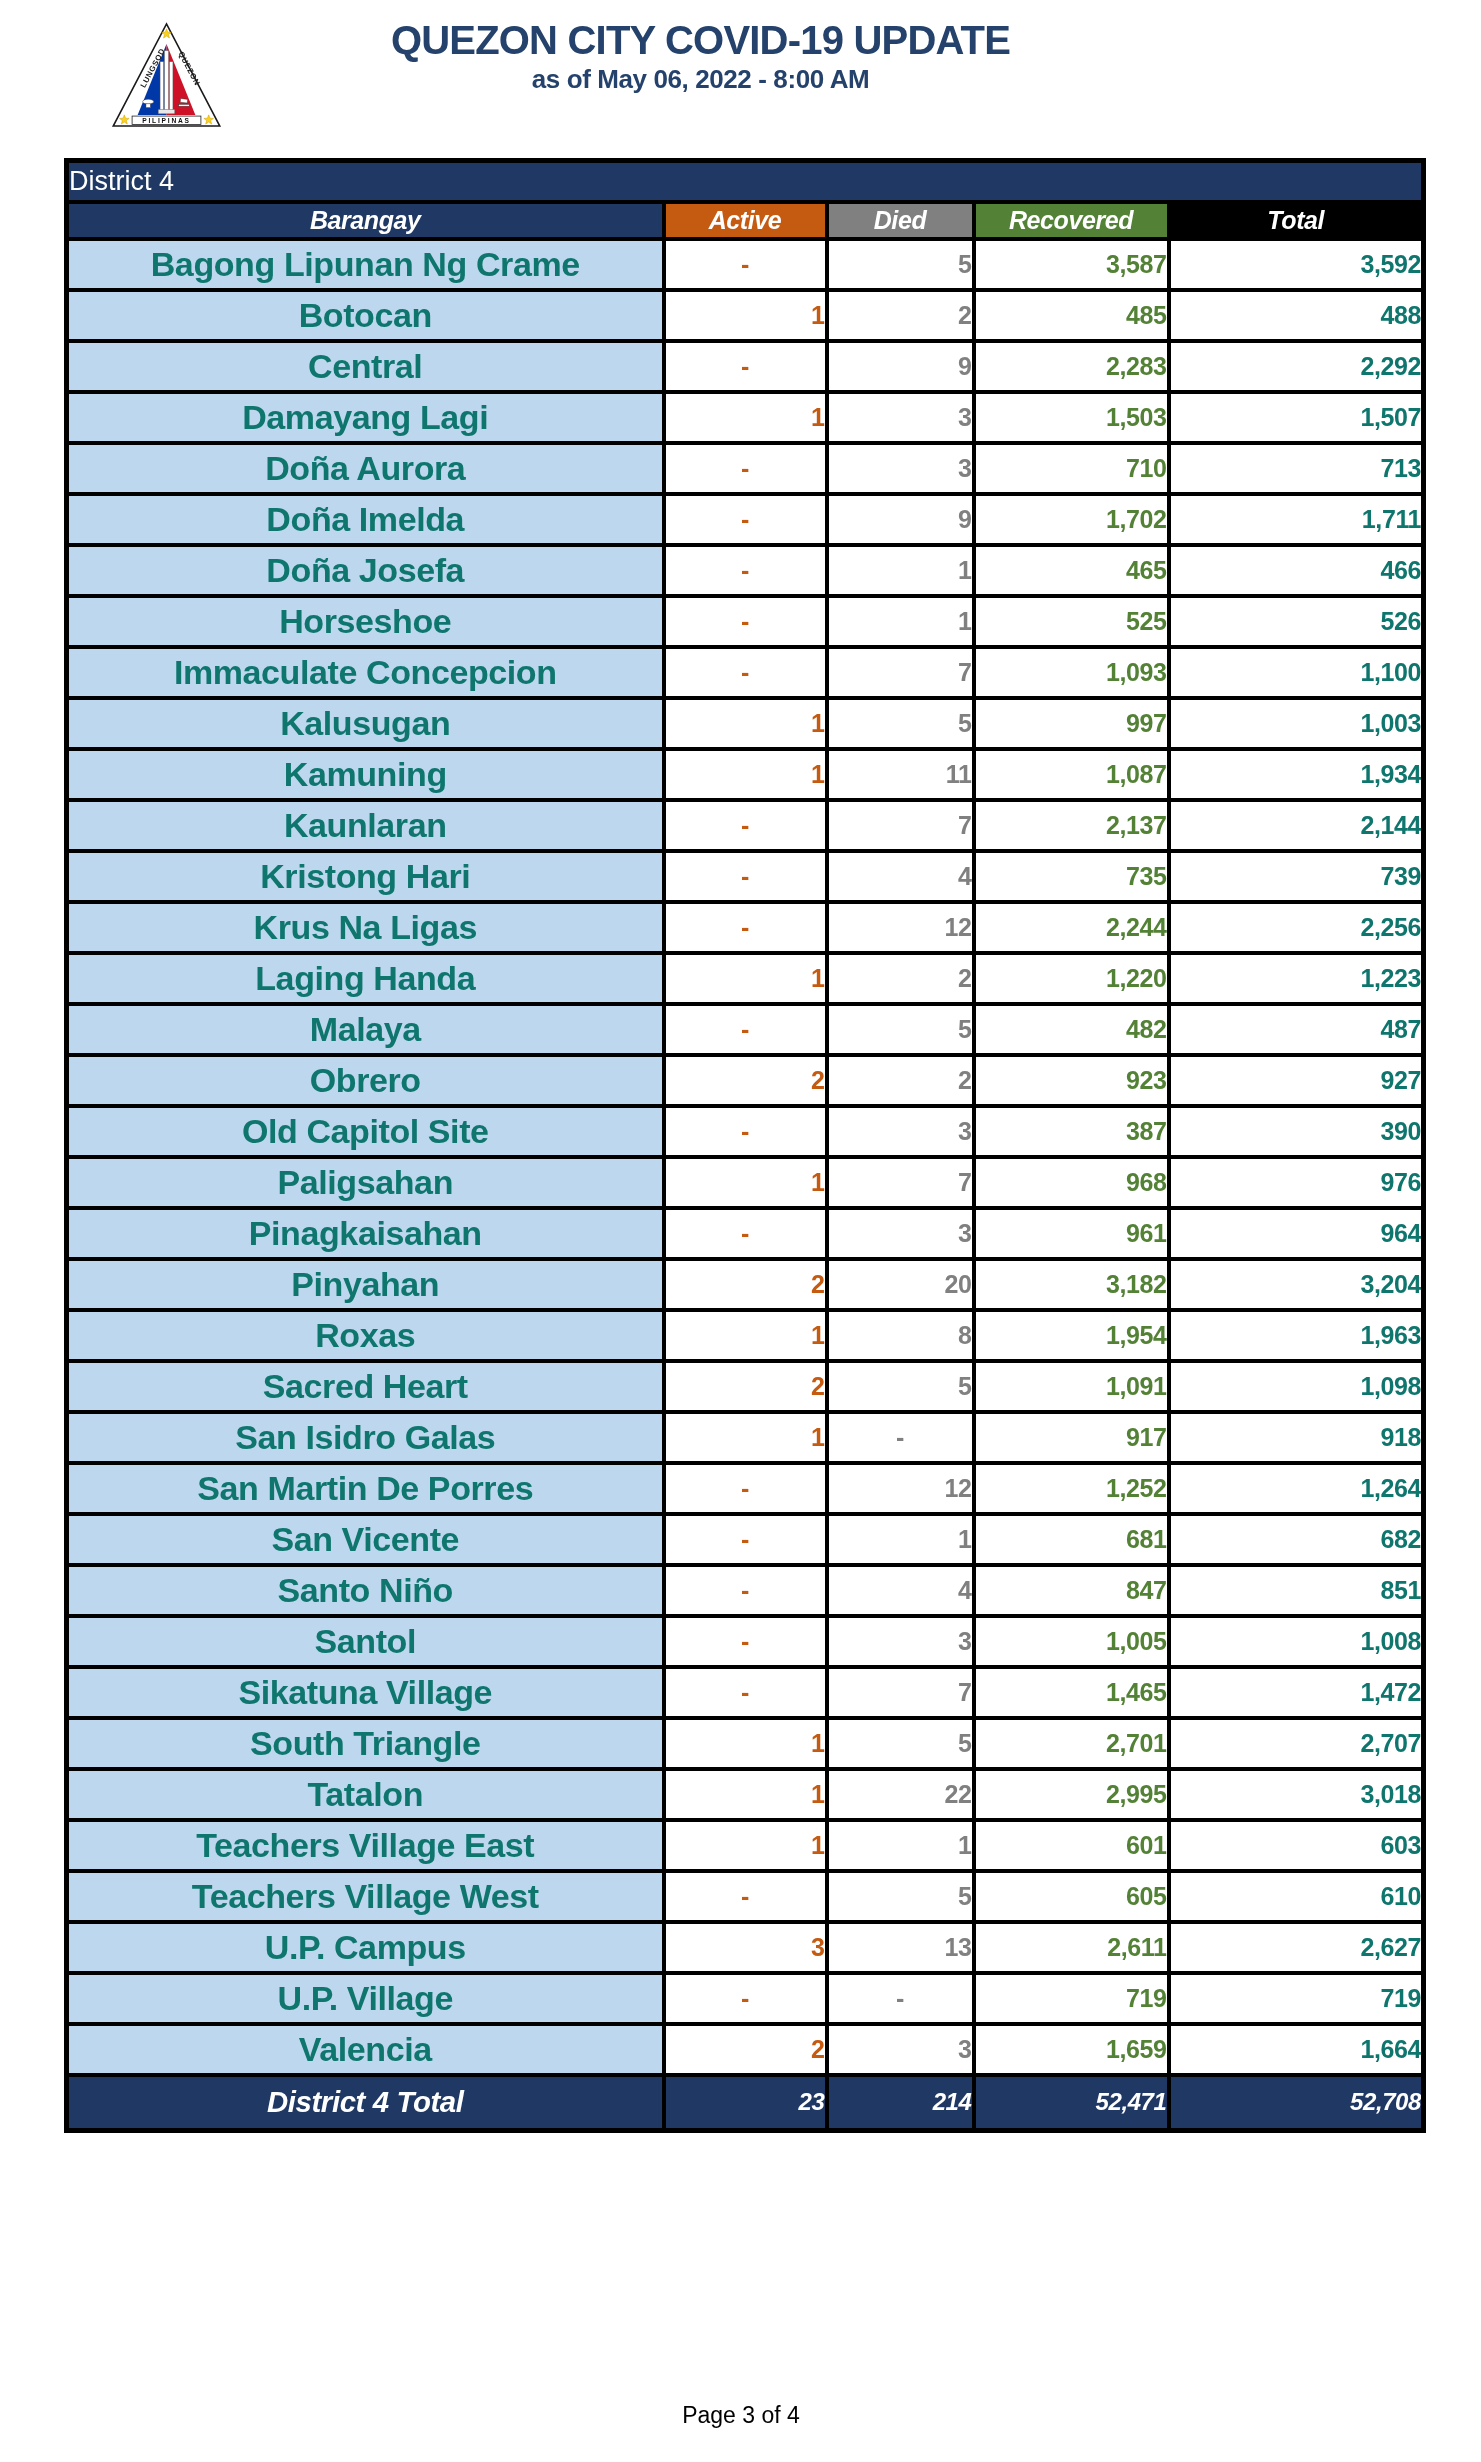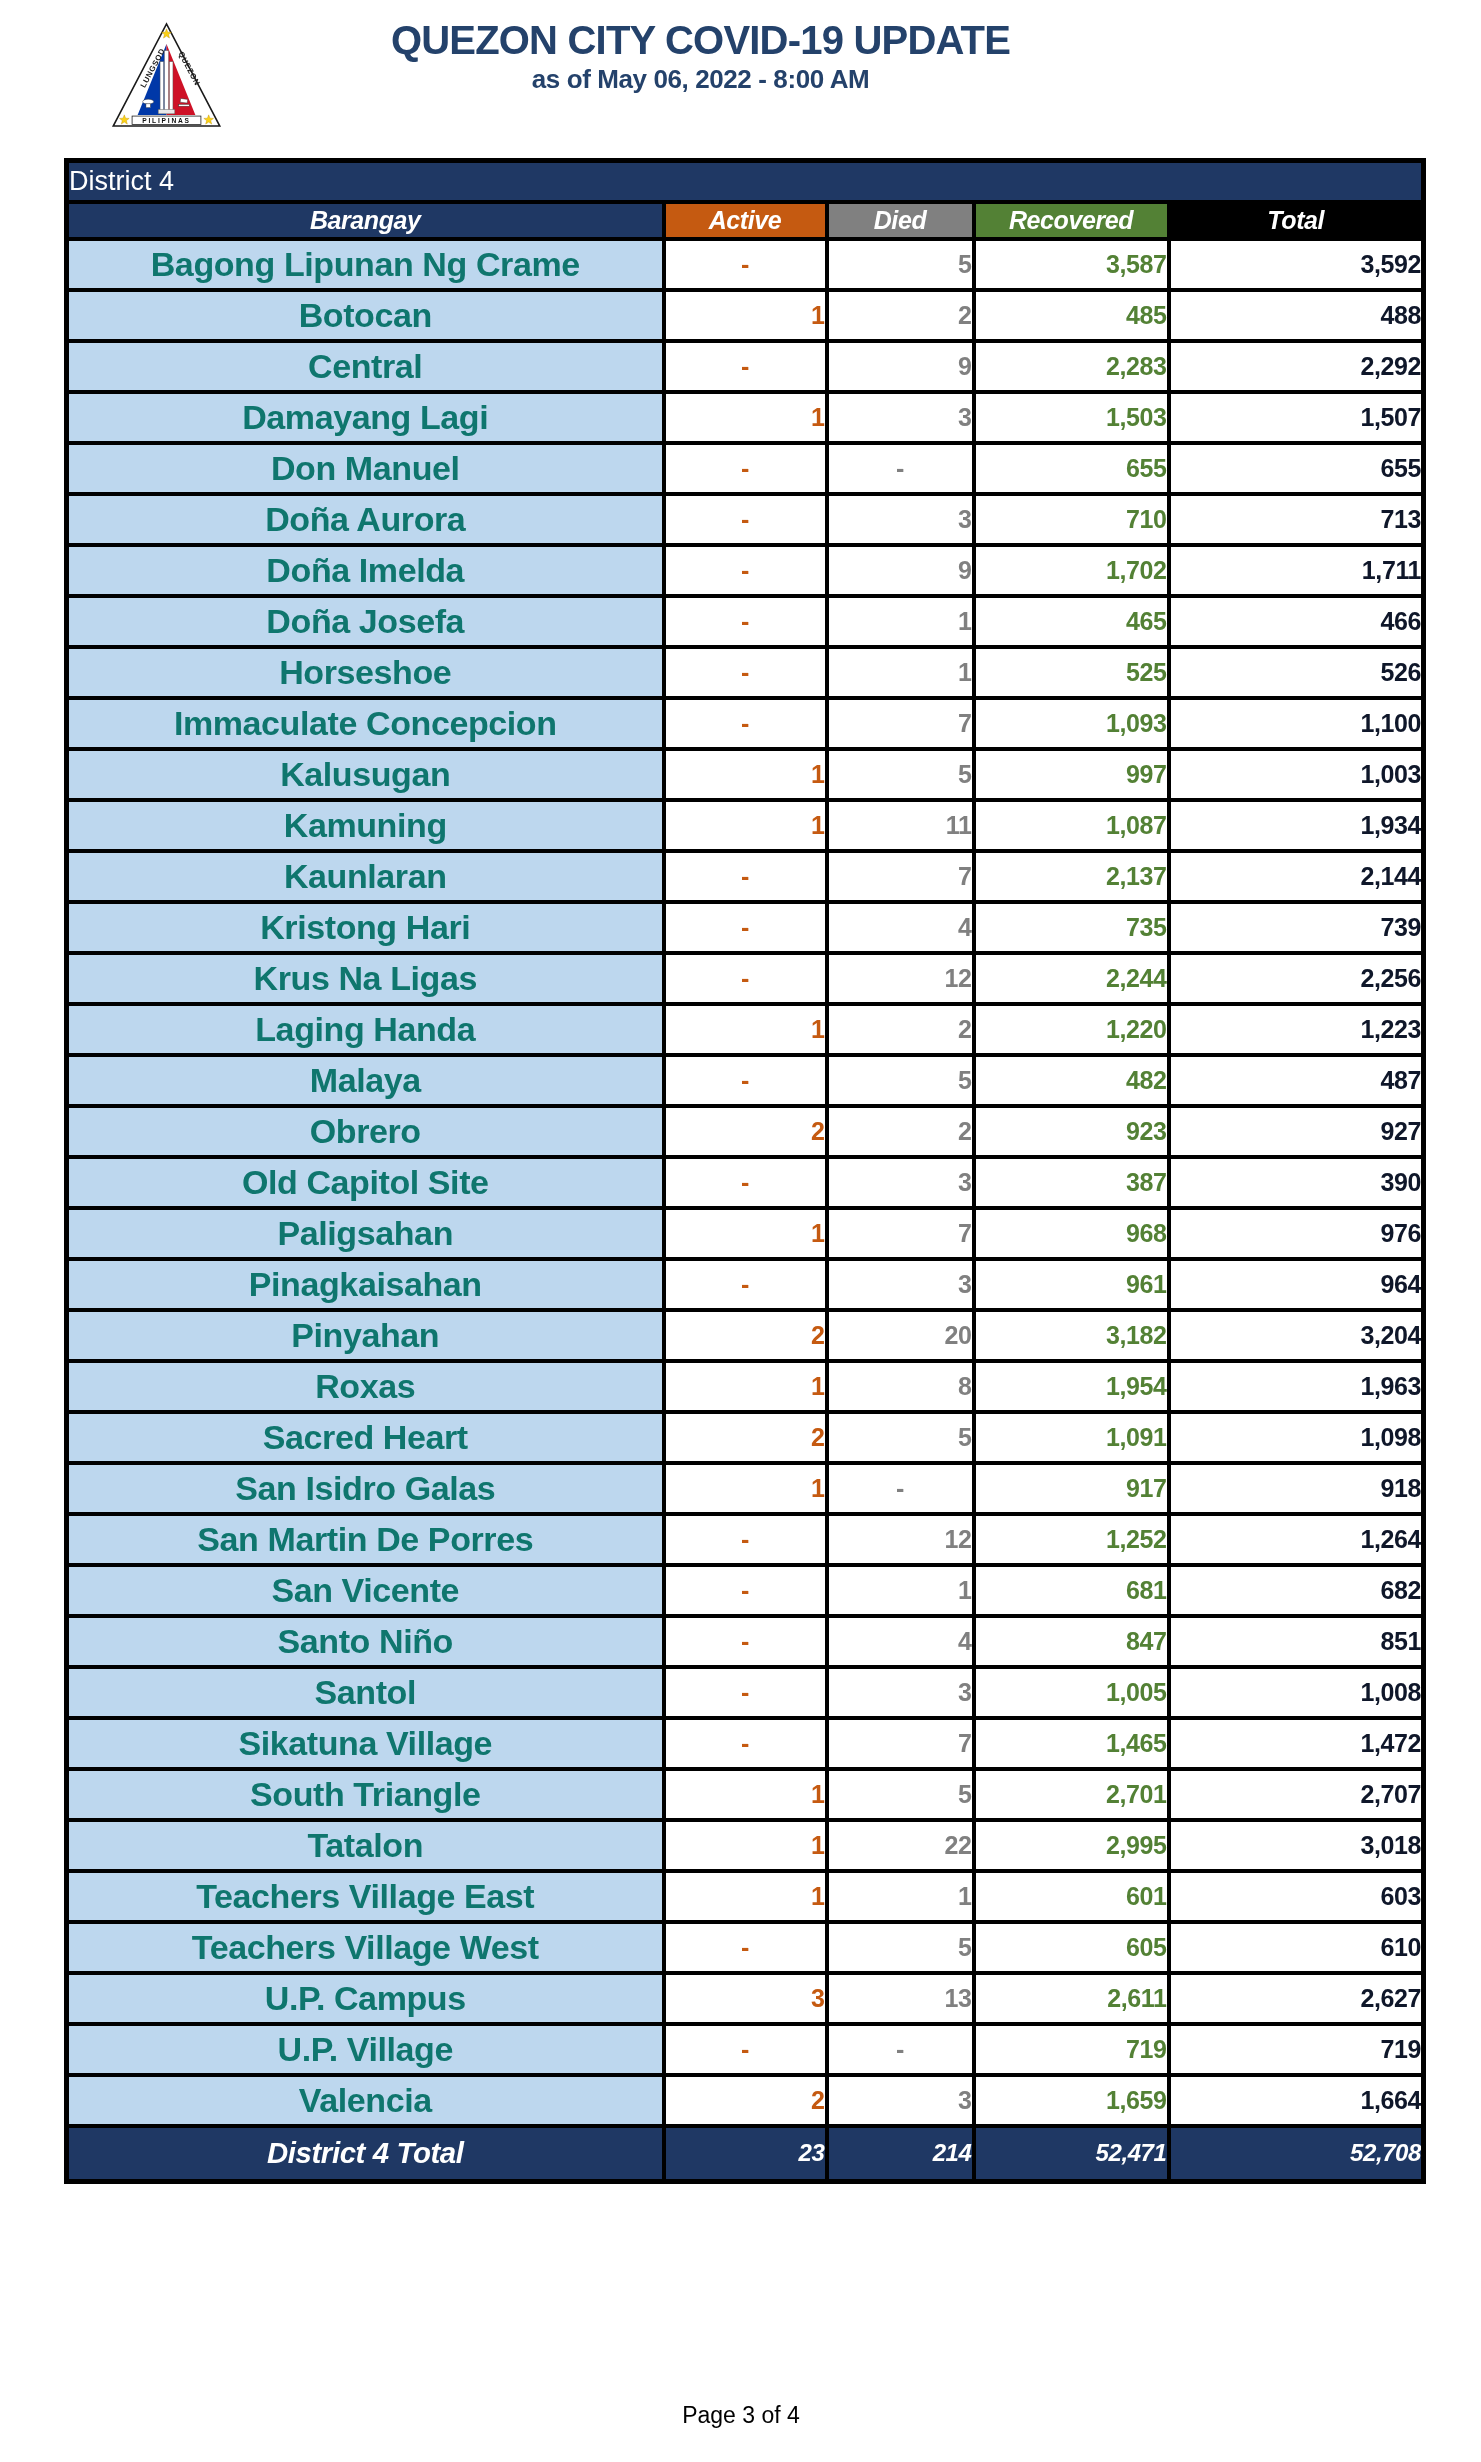--- a/index.html
+++ b/index.html
@@ -55,21 +55,21 @@
     text-align:center;padding-left:20px;letter-spacing:-0.4px;
   }
   td.num{
     background:#ffffff;font-size:25px;font-weight:bold;
     text-align:right;padding-right:14.3px;letter-spacing:-0.4px;
   }
   td.num.dash{text-align:center;padding-right:0;}
   td.c-active{color:var(--orange);}
   td.c-died{color:var(--gray);}
   td.c-recovered{color:var(--green);}
-  td.c-total{color:#0f172a;}
+  td.c-total{color:#0f766e;}
 
   tfoot tr{height:56px;}
   tfoot td{background:var(--navy);color:#ffffff;font-weight:bold;font-style:italic;}
   td.total-label{font-size:29.4px;text-align:center;padding-left:20px;letter-spacing:-0.4px;}
   td.total-num{font-size:24px;text-align:right;padding-right:14.3px;letter-spacing:-0.4px;}
 
   
   .page-footer{
     position:absolute;left:0;top:2402px;width:100%;text-align:center;
     font-size:23px;color:#000;
@@ -166,27 +166,20 @@
           <td class="num c-total">2,292</td>
         </tr>
         <tr>
           <td class="name">Damayang Lagi</td>
           <td class="num c-active">1</td>
           <td class="num c-died">3</td>
           <td class="num c-recovered">1,503</td>
           <td class="num c-total">1,507</td>
         </tr>
         <tr>
-          <td class="name">Don Manuel</td>
-          <td class="num c-active dash">-</td>
-          <td class="num c-died dash">-</td>
-          <td class="num c-recovered">655</td>
-          <td class="num c-total">655</td>
-        </tr>
-        <tr>
           <td class="name">Doña Aurora</td>
           <td class="num c-active dash">-</td>
           <td class="num c-died">3</td>
           <td class="num c-recovered">710</td>
           <td class="num c-total">713</td>
         </tr>
         <tr>
           <td class="name">Doña Imelda</td>
           <td class="num c-active dash">-</td>
           <td class="num c-died">9</td>

